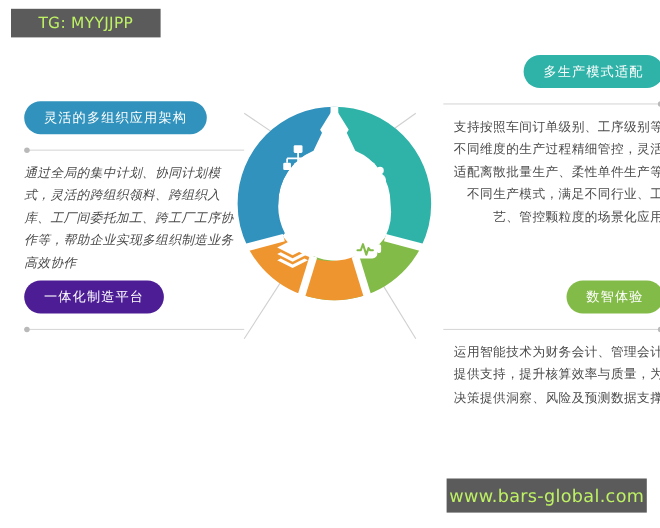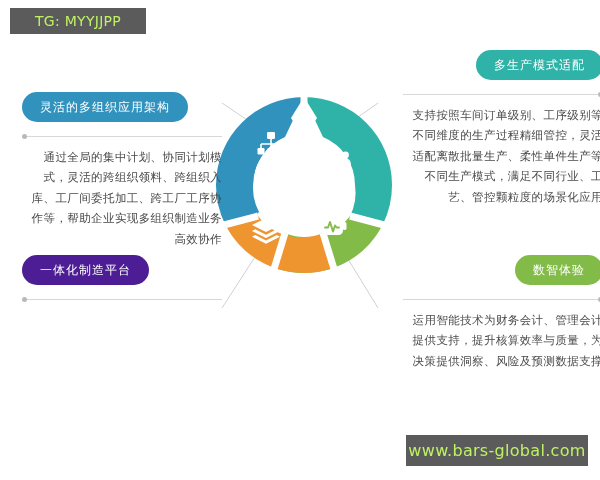--- a/index.html
+++ b/index.html
@@ -92,21 +92,21 @@
   .rule.dot-left  .dot { left: 0; }
   .rule.dot-right .dot { right: 0; }
 
   .body-text {
     font-size: 11.5px;
     line-height: 1.78;
     color: #4a4a4a;
     letter-spacing: .4px;
   }
   .body-text.align-right { text-align: right; }
-  .body-text.align-left  { text-align: right; }
+  .body-text.align-left  { text-align: left; font-style: italic; }
 
   
   #connectors {
     position: absolute;
     left: 0;
     top: 0;
     width: 600px;
     height: 480px;
     pointer-events: none;
   }

